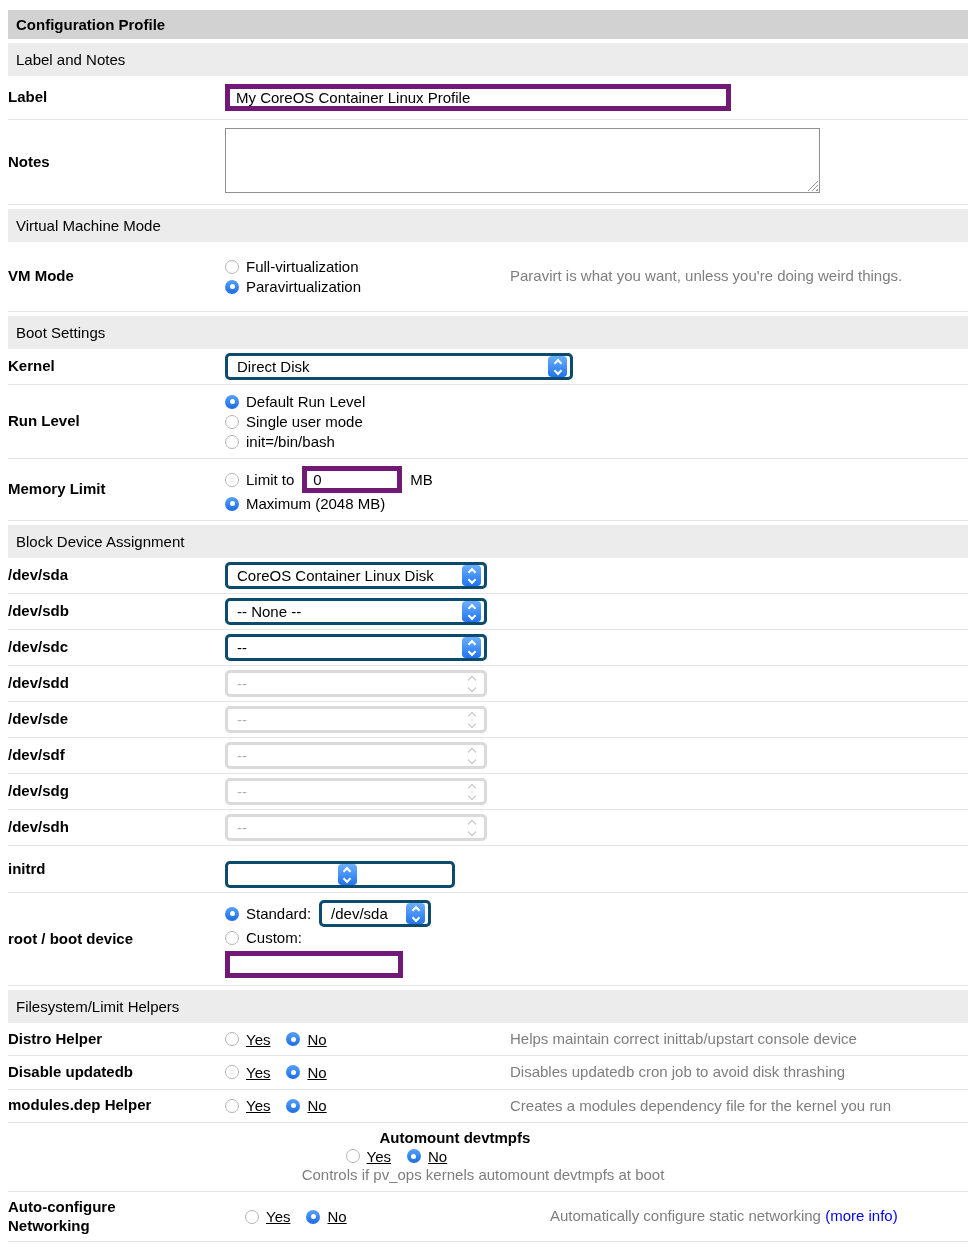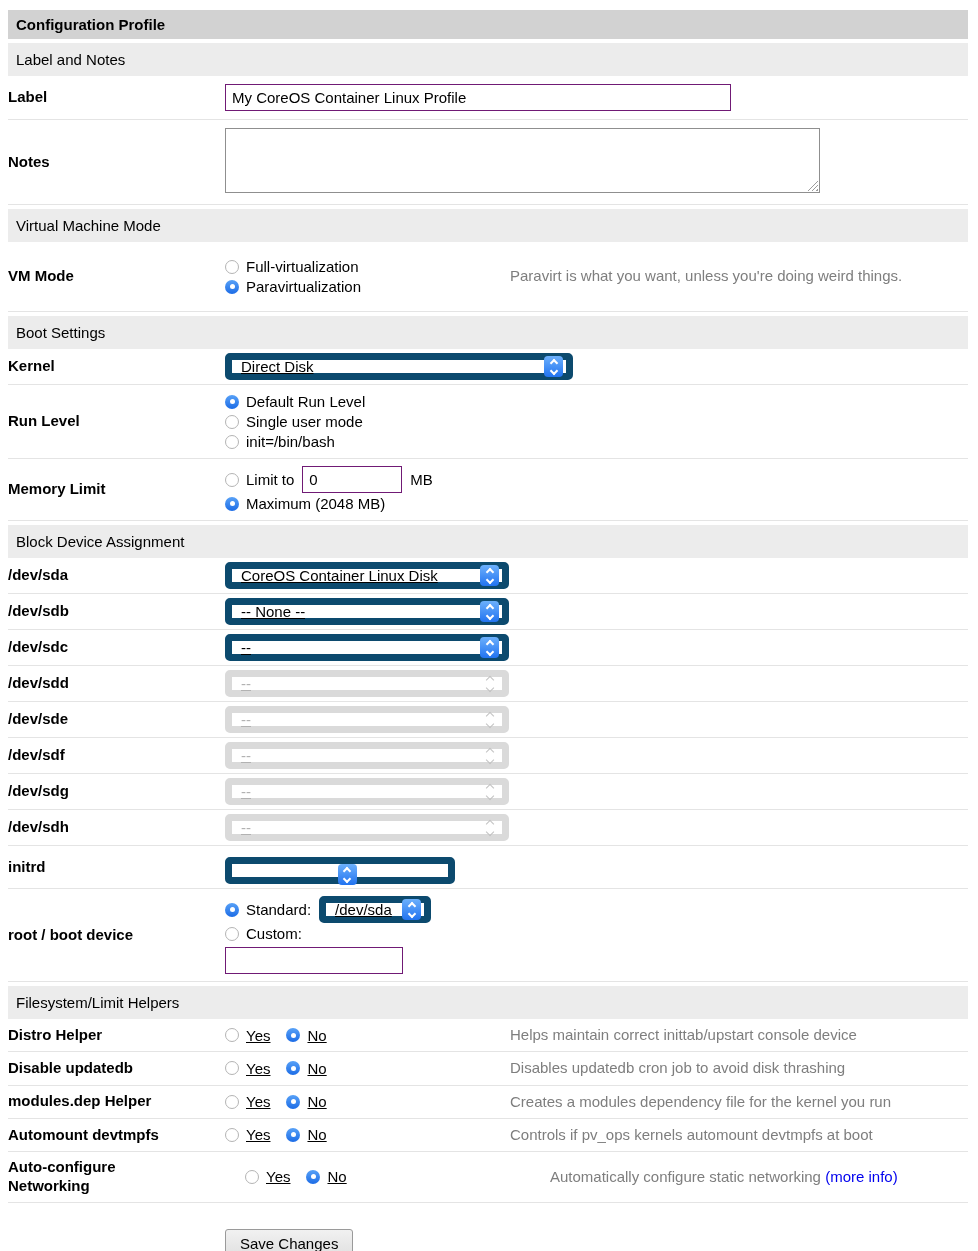--- a/index.html
+++ b/index.html
@@ -19,35 +19,35 @@
   .line { display:flex; align-items:center; margin:1px 0; line-height:19px; }
 
   
   .radio { width:14px; height:14px; border-radius:50%; border:1px solid #b4b4b4; background:#fff;
            display:inline-flex; align-items:center; justify-content:center; flex:none; margin-right:7px; }
   .radio.on { border:none; background:linear-gradient(#58a1f7,#1c6ce6); }
   .radio.on::after { content:""; width:5px; height:5px; border-radius:50%; background:#fff; }
 
   
   .sel { display:inline-flex; align-items:center; justify-content:space-between; height:27px;
-         border:7px solid #0c4a6e; border-radius:5px; background:#fff; padding:0 3px 0 9px; cursor:default;text-decoration:underline; }
+         border:3px solid #0c4a6e; border-radius:5px; background:#fff; padding:0 3px 0 9px; cursor:default; }
   .sel .txt { white-space:nowrap; overflow:hidden; }
   .step { width:19px; height:21px; border-radius:4px; margin-left:8px; flex:none;
           display:flex; flex-direction:column; align-items:center; justify-content:center;
           background:linear-gradient(#6cb0fc,#2173f0); }
   .chv { width:6px; height:6px; border:solid #fff; border-width:2px 2px 0 0; flex:none; }
   .chv.up { transform:rotate(-45deg); margin-bottom:1px; margin-top:2px; }
   .chv.dn { transform:rotate(135deg); margin-top:1px; margin-bottom:2px; }
   .sel.disabled { border-color:#dadada; color:#b2b2b2; }
   .sel.disabled .step { background:none; }
   .sel.disabled .chv { border-color:#c2c2c2; border-width:1.5px 1.5px 0 0; }
 
-  .w-kernel { width:348px; } .w-dev { width:284px;text-align:right; } .w-initrd { width:230px;flex-direction:column; } .w-std { width:112px; margin-left:8px; }
-
-  input.text { height:27px; border:1px solid #701a75; font:15px "Liberation Sans",sans-serif; padding:0 6px; background:#fff; }
+  .w-kernel { width:348px; } .w-dev { width:262px;text-align:right; } .w-initrd { width:230px;flex-direction:column; } .w-std { width:112px; margin-left:8px; }
+
+  input.text { height:27px; border:5px solid #701a75; font:15px "Liberation Sans",sans-serif; padding:0 6px; background:#fff; }
   .label-input { width:506px; }
   .mem-input { width:100px; margin:0 8px; }
   .custom-input { width:178px; border-color:#c8c8c8; margin-top:3px; }
 
   .ta-wrap { position:relative; display:inline-block; }
   textarea.notes { width:595px; height:65px; border:1px solid #8f8f8f; resize:none;
                    font:15px "Liberation Sans",sans-serif; padding:4px 6px; display:block; }
   .grip { position:absolute; right:2px; bottom:2px; width:11px; height:11px;
           background:repeating-linear-gradient(135deg, transparent 0 2px, #9c9c9c 2px 3px);
           clip-path:polygon(100% 0, 100% 100%, 0 100%); }
@@ -349,21 +349,21 @@
           </span>
         <span class="opt">
             <span class="radio on"></span>
             <span>No</span>
           </span>
       </div>
     </div>
     <div class="col-help">Creates a modules dependency file for the kernel you run</div>
   </div>
 
-  <div class="row" style="padding:6px 0;">
+  <div class="row" style="padding:6px 0;flex-direction:column;">
     <div class="col-label">Automount devtmpfs</div>
     <div class="col-ctrl">
       <div class="yn">
         <span class="opt">
             <span class="radio"></span>
             <span>Yes</span>
           </span>
         <span class="opt">
             <span class="radio on"></span>
             <span>No</span>

